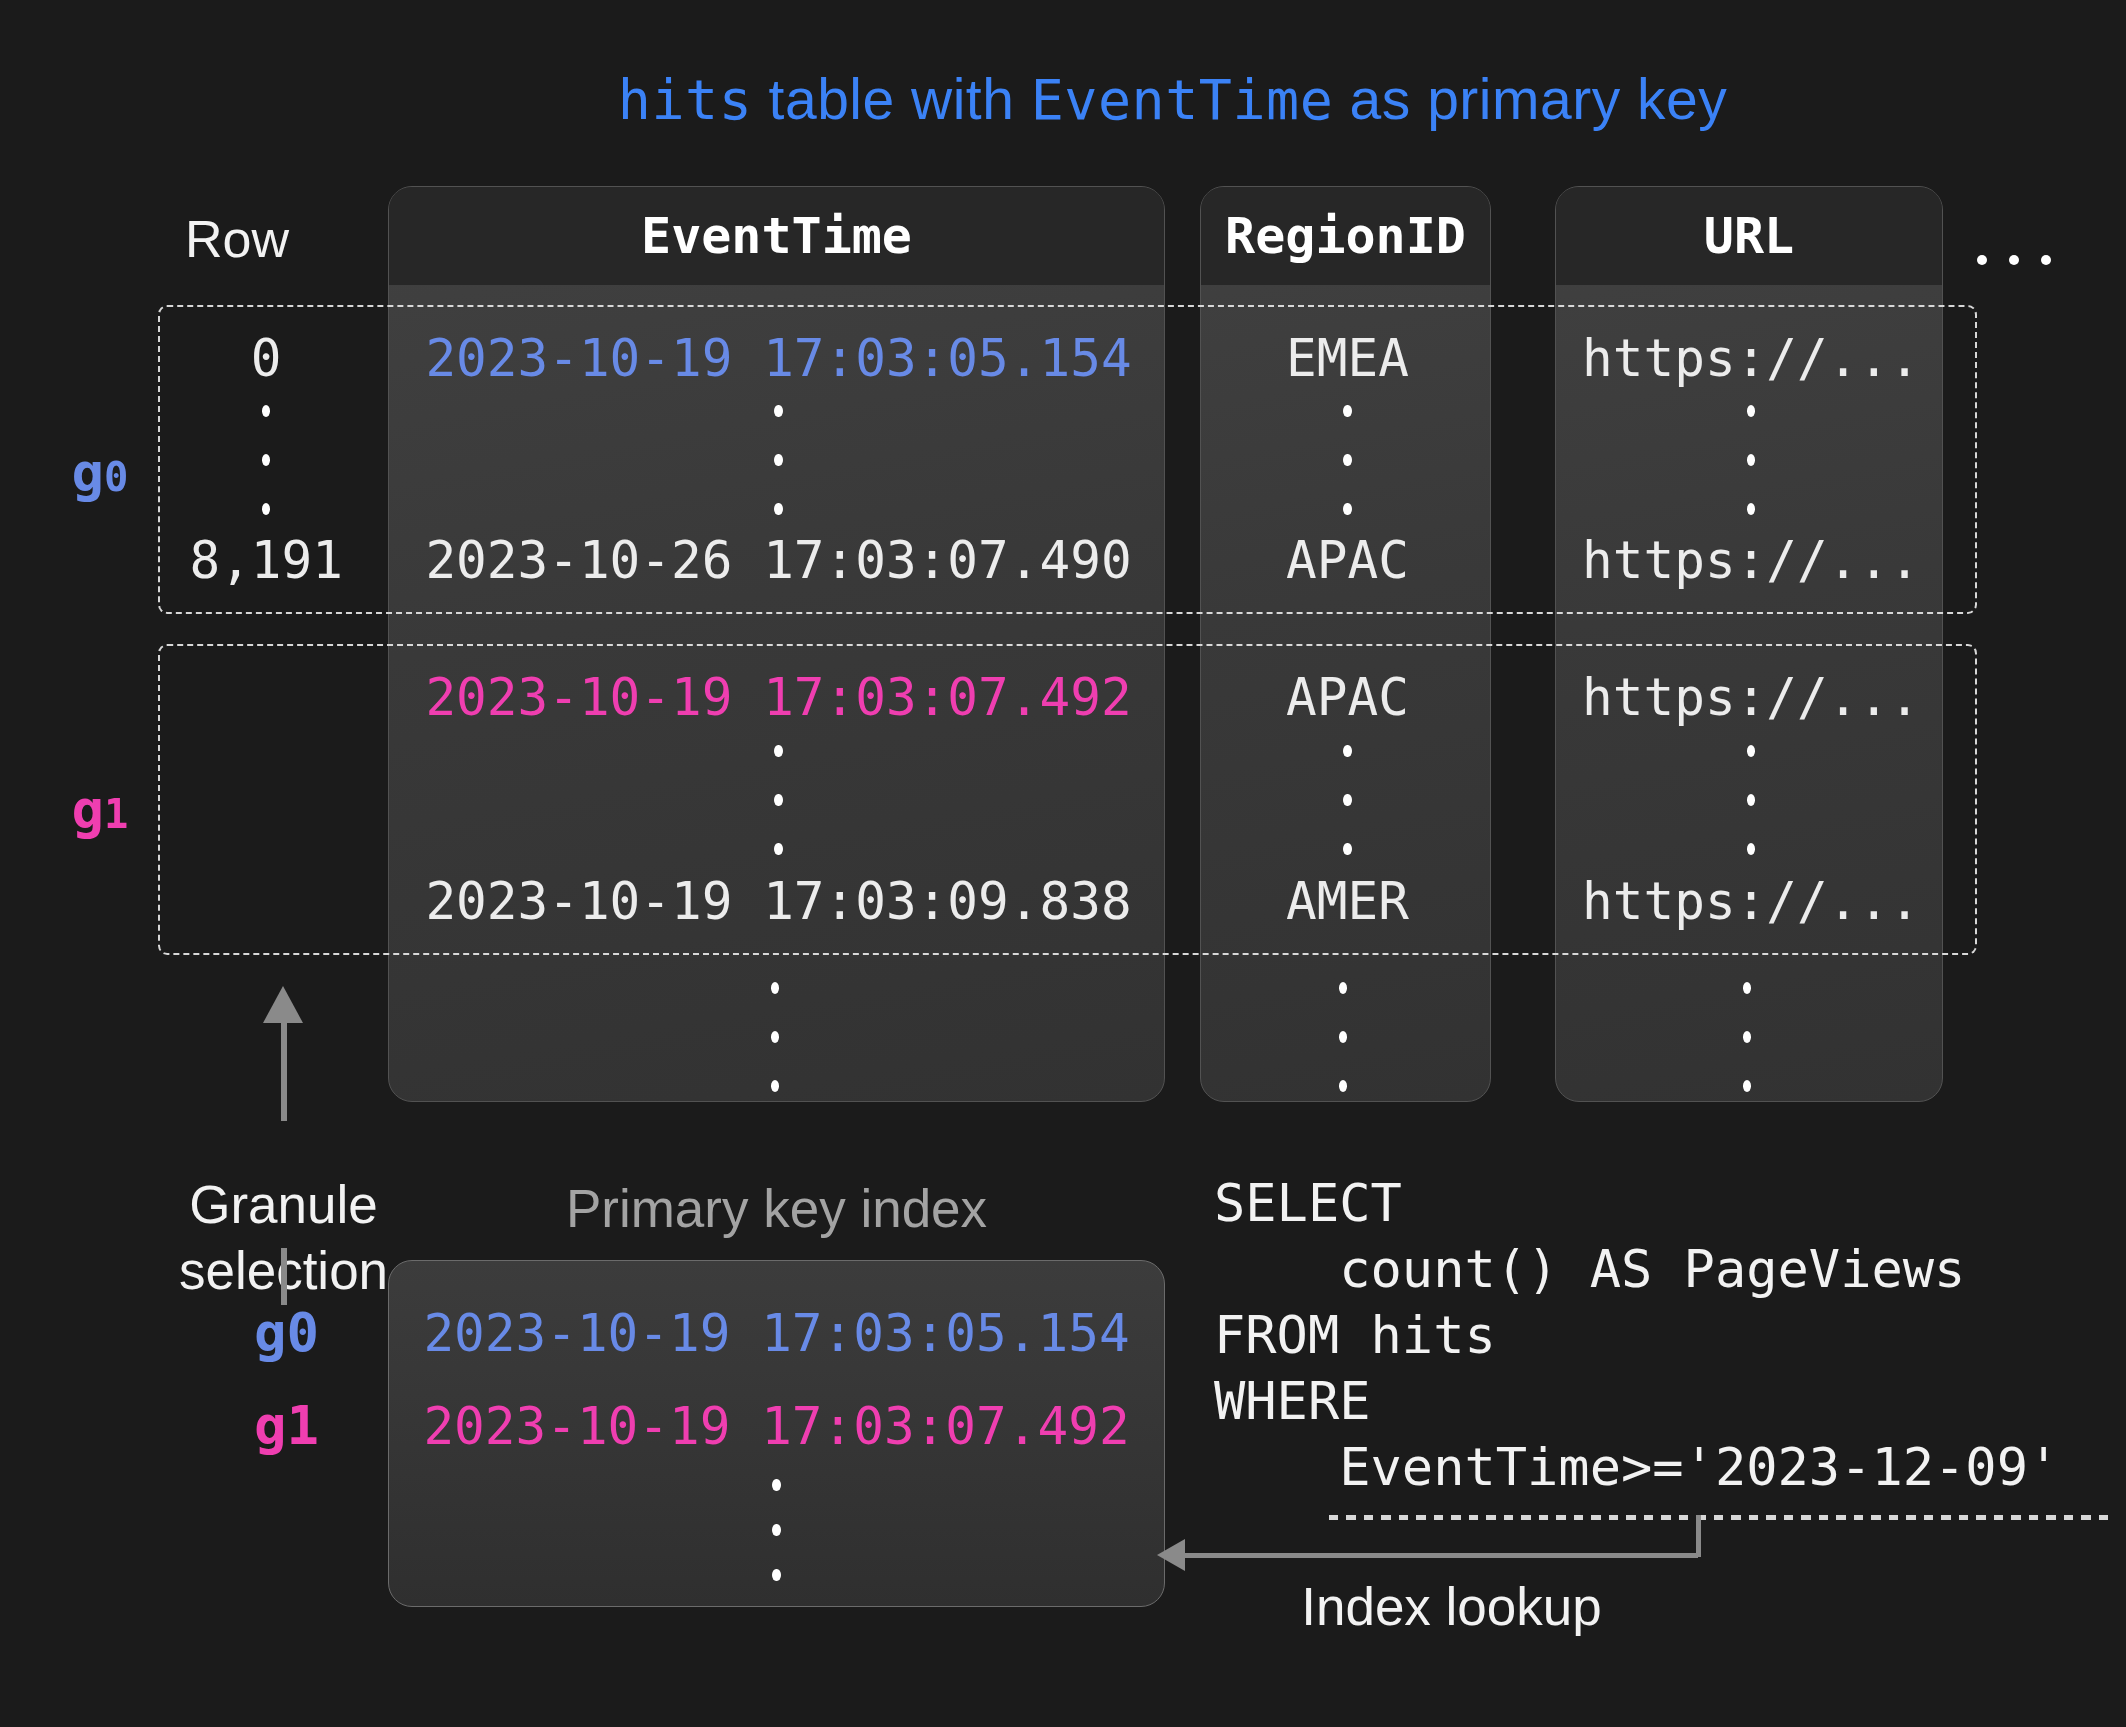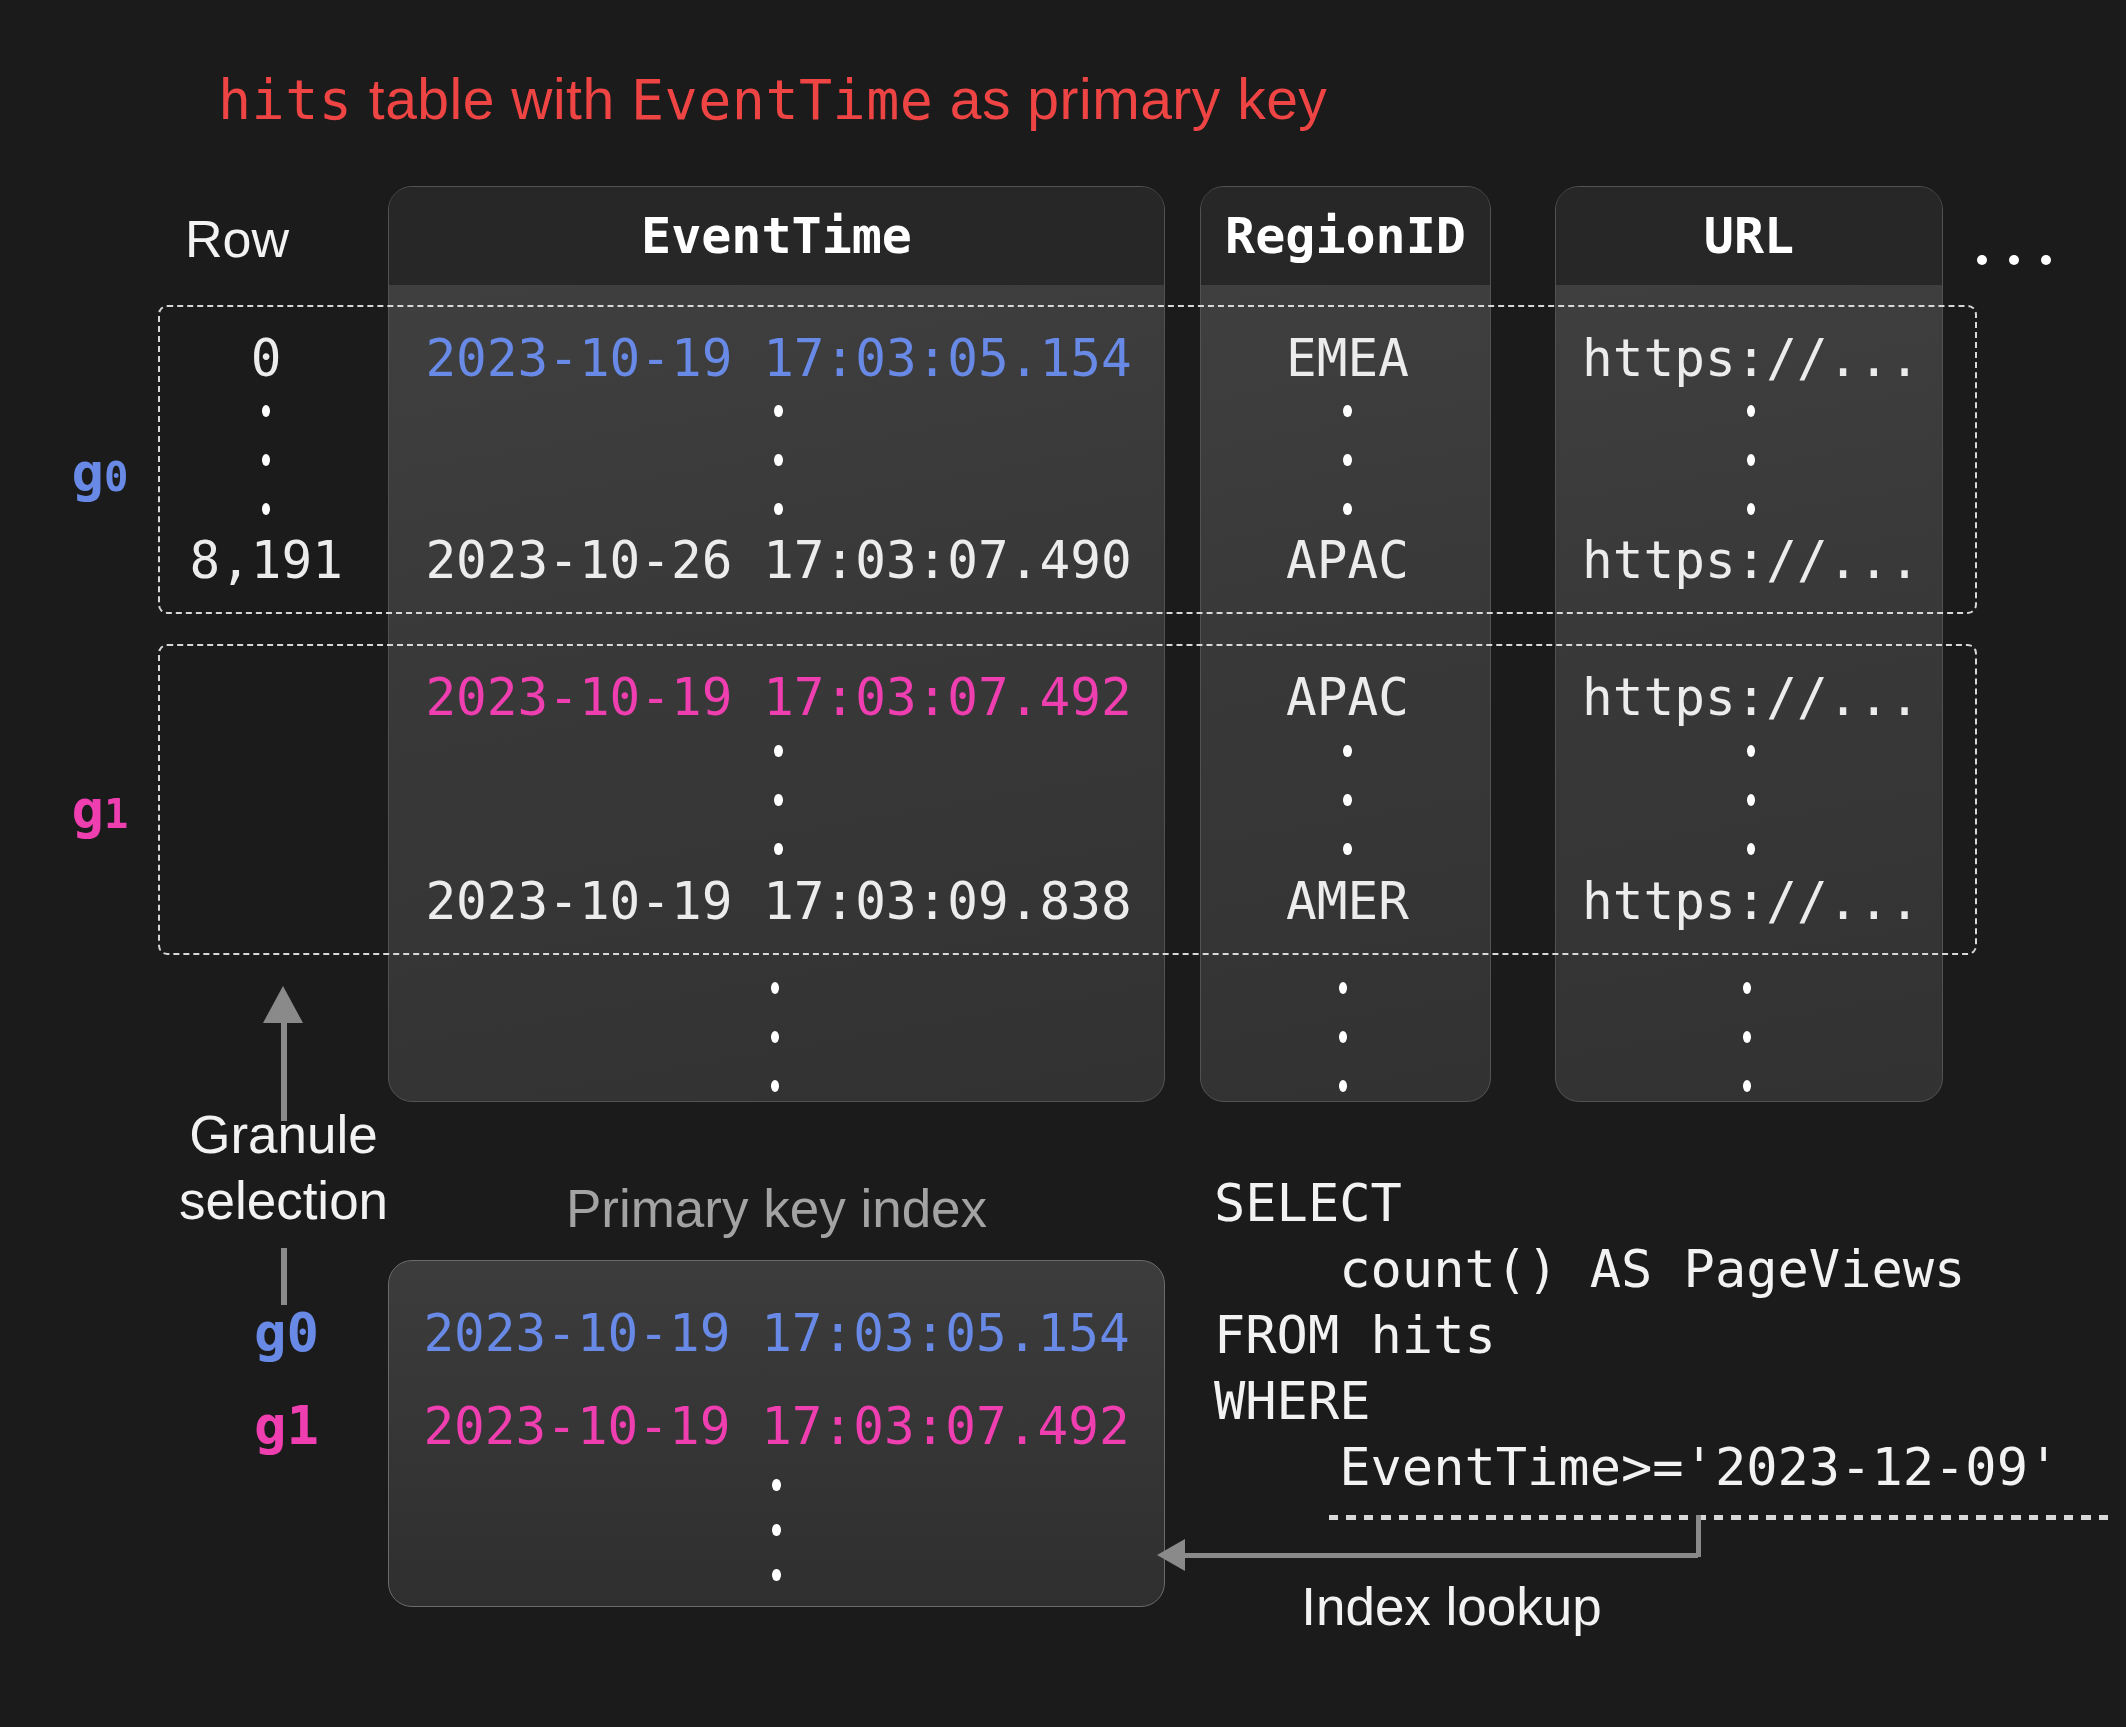--- a/index.html
+++ b/index.html
@@ -11,21 +11,21 @@
   *{margin:0;padding:0;box-sizing:border-box;}
   html,body{width:2126px;height:1728px;}
   body{background:var(--background);overflow:hidden;position:relative;}
   .sans{font-family:"Liberation Sans","DejaVu Sans",sans-serif;}
   .mono{font-family:"DejaVu Sans Mono","Liberation Mono",monospace;}
   .abs{position:absolute;}
   .blue{color:var(--blue);}
   .pink{color:var(--pink);}
 
   
-  .title{left:218px;top:66px;width:1909px;font-size:57px;color:#ef4444;letter-spacing:0.5px;}
+  .title{left:218px;top:66px;width:1909px;text-align:center;font-size:57px;color:#3b82f6;letter-spacing:0.5px;}
   .title .code{font-size:55px;}
 
   
   .col{top:186px;height:916px;border:1.8px solid var(--panel-border);border-radius:24px;
        background:linear-gradient(170deg,#414141 0%,#393939 45%,#323232 100%);}
   .col-header{height:98px;background:var(--panel-header);border-radius:22px 22px 0 0;
        display:flex;align-items:center;justify-content:center;font-weight:bold;font-size:50px;color:#ffffff;}
   .col-et{left:388px;width:777px;}
   .col-rg{left:1200px;width:291px;}
   .col-url{left:1555px;width:388px;}
@@ -57,21 +57,21 @@
 
   
   .tail-dots-et{left:771px;top:982px;}
   .tail-dots-rg{left:1339px;top:982px;}
   .tail-dots-url{left:1743px;top:982px;}
 
   
   .up-head{left:263px;top:986px;width:0;height:0;border-left:20px solid transparent;
            border-right:20px solid transparent;border-bottom:37px solid var(--arrow);}
   .up-shaft{left:281px;top:1021px;width:5.5px;height:100px;background:var(--arrow);}
-  .gs-label{left:99px;top:1102px;width:369px;text-align:center;font-size:53px;line-height:66px;color:#f2f2f2;}
+  .gs-label{left:99px;top:1172px;width:369px;text-align:center;font-size:53px;line-height:66px;color:#f2f2f2;}
   .gs-shaft2{left:281px;top:1248px;width:5.5px;height:57px;background:var(--arrow);}
 
   
   .pk-heading{left:388px;top:1178px;width:777px;text-align:center;font-size:53px;color:#a3a3a3;}
   .pk-box{left:388px;top:1260px;width:777px;height:347px;border:1.8px solid var(--index-box-border);
           border-radius:24px;background:linear-gradient(180deg,#3c3c3c 0%,#2f2f2f 100%);
           display:flex;flex-direction:column;align-items:center;}
   .pk-line{font-size:51px;line-height:55px;}
   .pk-line1{margin-top:45px;}
   .pk-line2{margin-top:38px;}

